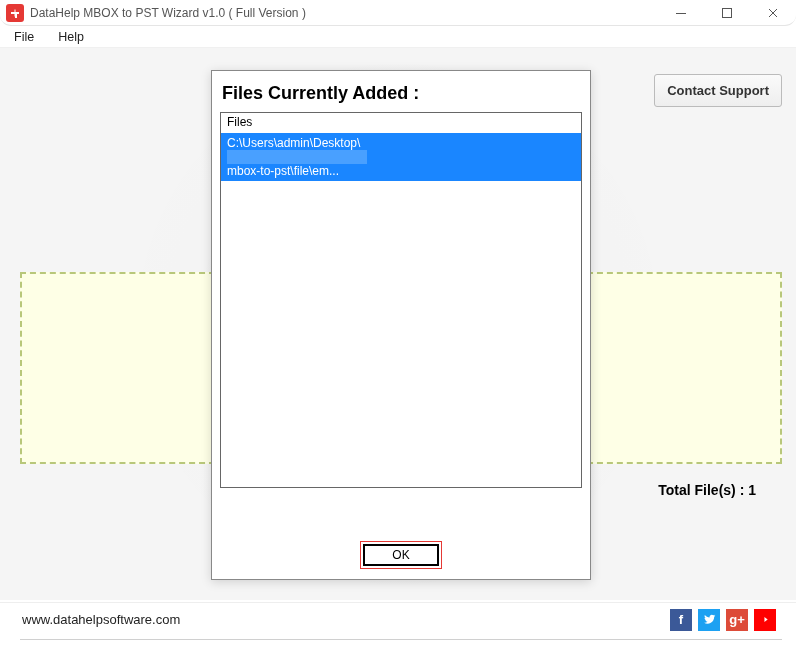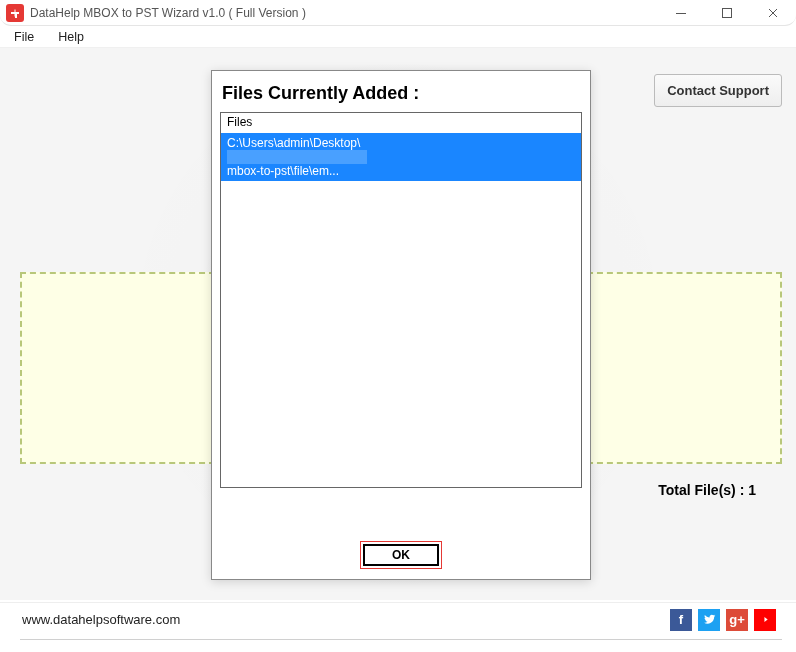--- a/index.html
+++ b/index.html
@@ -35,21 +35,21 @@
   .modal-inner{ padding:10px 8px 8px 8px; height:100%; position:relative;}
   .modal-title{ font-size:18px; font-weight:700; color:#000; padding:2px 2px 8px 2px;}
   .file-box{ border:1px solid #666; height:376px; overflow:hidden;}
   .file-header{ font-size:12px; padding:2px 6px 3px 6px; color:#000; background:#fff; border-bottom:1px solid transparent;}
   .file-row{ background:#1a86ff; color:#fff; font-size:12px; padding:3px 6px; white-space:nowrap; overflow:hidden; text-overflow:ellipsis; display:flex;flex-direction:column;}
   .file-row .p1{}
   .file-row .redact{ display:inline-block; width:140px; height:14px; background:#49a0ff;}
   .file-row .p2{}
   .ok-wrap{ position:absolute; bottom:10px; left:0; right:0; display:flex; justify-content:center;}
   .ok-outer{ border:1px solid #e53935; padding:2px;}
-  .ok-btn{ width:76px; height:22px; background:#fff; border:2px solid #000; font-size:12px; display:flex; align-items:center; justify-content:center; font-weight:700;}
+  .ok-btn{ width:76px; height:22px; background:#fff; border:2px solid #000; font-size:12px; display:flex; align-items:center; justify-content:center; font-weight:400;}
 
   
   .footer{ position:absolute; left:0; right:0; bottom:0; height:50px; background:#fff; border-top:1px solid #eee; display:flex; align-items:center; padding:0 20px 28px 22px;}
   .footer-link{ font-size:13px; color:#222; flex:1; padding-top:12px;}
   .footer-underline{position:absolute;left:20px;right:14px;bottom:12px;height:1px;background:#d0d0d0;}
   .social{ display:flex; gap:6px; padding-top:12px;}
   .sicon{ width:22px; height:22px; display:flex; align-items:center; justify-content:center; color:#fff; font-size:13px; font-weight:700;}
   .fb{background:#3b5998;}
   .tw{background:#1da1f2;}
   .gp{background:#dd4b39;}

